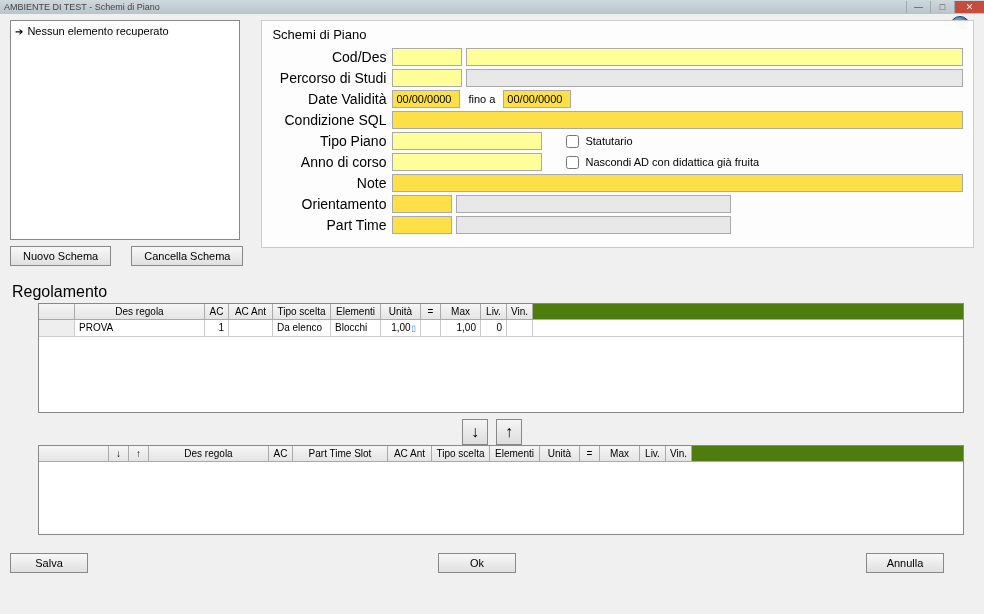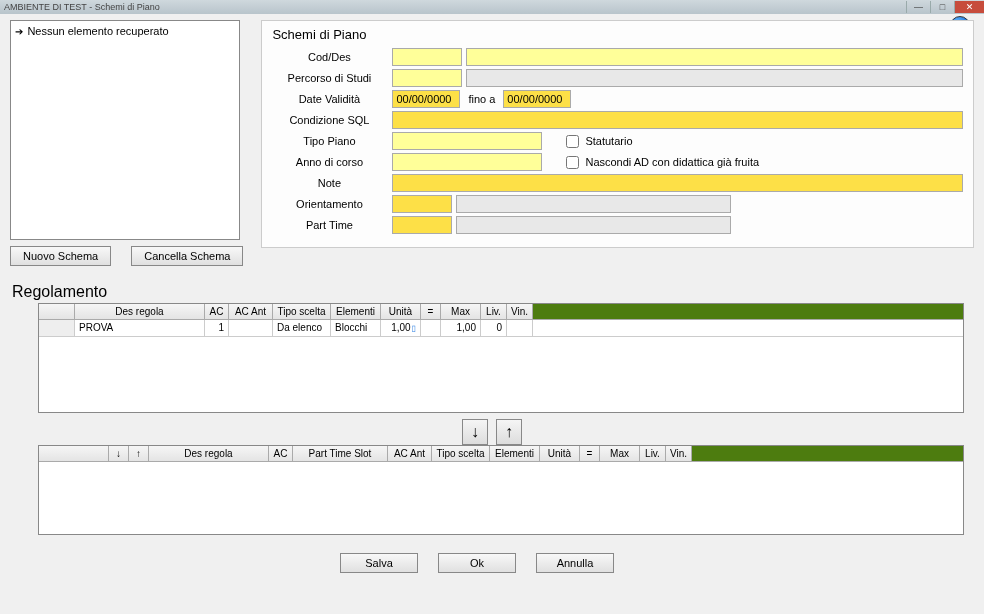--- a/index.html
+++ b/index.html
@@ -61,23 +61,23 @@
     flex: 1;
     border: 1px solid #ccc;
     background: #fdfdfd;
     padding: 6px 10px 10px 10px;
     position: relative;
   }
   .form-title { font-size: 13px; margin-bottom: 6px; color: #000; }
   .form-row { display: flex; align-items: center; margin-bottom: 3px; }
   .form-label {
     width: 120px;
-    text-align: center;
+    text-align: right;
     padding-right: 6px;
-    font-size: 11px;
+    font-size: 14px;
     color: #000;
   }
   .inp {
     border: 1px solid #aaa;
     height: 18px;
     padding: 1px 3px;
     font-size: 11px;
     background: #fde047;
   }
   .yellow { background: #ffff99; }
@@ -155,21 +155,21 @@
     margin-right: 10px;
     min-height: 90px;
     overflow: hidden;
   }
   .c-sort { width: 20px; text-align: center; }
   .c-pts { width: 95px; text-align: center; }
   .c-des2 { width: 120px; text-align: center; }
   .bottom-bar {
     margin-top: 18px;
     display: flex;
-    justify-content: center;
+    justify-content: space-between;
     gap: 20px;
     padding-right: 30px;
   }
   .bottom-bar .btn { min-width: 78px; text-align: center; }
   .row-left-margin { width: 70px; }
 </style>
 </head>
 <body>
 
 <div class="titlebar">

